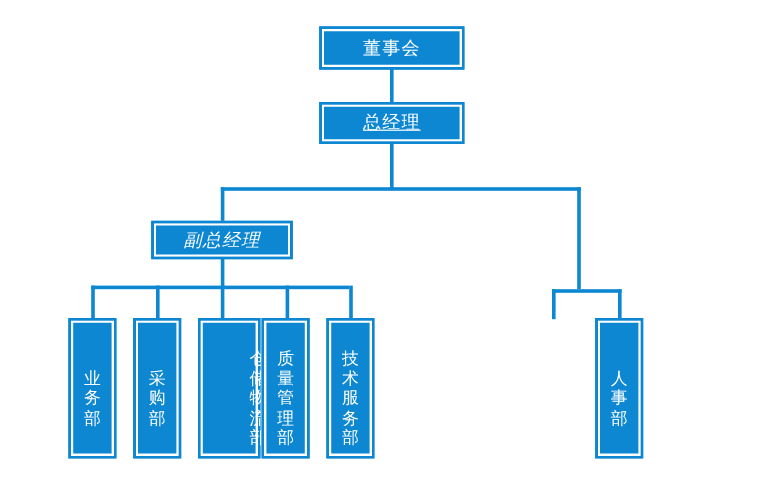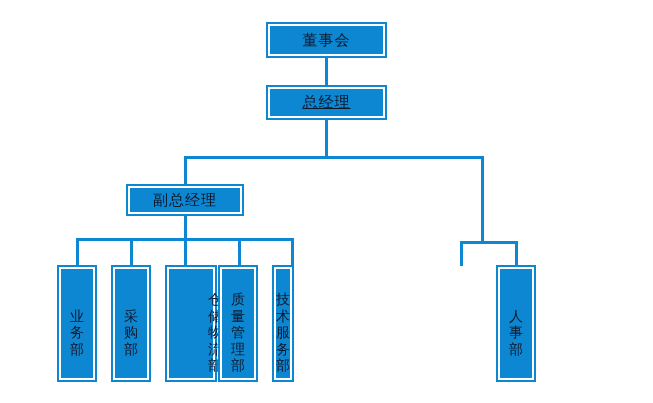--- a/index.html
+++ b/index.html
@@ -17,21 +17,21 @@
     position: relative;
     width: 653px;
     height: 403px;
   }
   .node {
     position: absolute;
     box-sizing: border-box;
     background: #0d87d1;
     border: 2px solid #0d87d1;
     outline: 0;
-    color: #0f172a;
+    color: #ffffff;
     box-shadow: inset 0 0 0 2px #ffffff;
     display: flex;
     align-items: center;
     justify-content: center;
     text-align: center;
     line-height: 1.0;
   }
   .node.h {
     font-size: 15px;
     letter-spacing: 1px;
@@ -82,41 +82,41 @@
   <div class="conn v" style="left:515px; top:241px; height:25px;"></div>
 
   <div class="node h" style="left:266px; top:22px; width:121px; height:36px;">
     <span>董事会</span>
   </div>
 
   <div class="node h" style="left:266px; top:85px; width:121px; height:35px;text-decoration:underline;">
     <span>总经理</span>
   </div>
 
-  <div class="node h" style="left:126px; top:184px; width:118px; height:32px;">
+  <div class="node h" style="left:126px; top:184px; width:118px; height:32px;font-style:italic;">
     <span>副总经理</span>
   </div>
 
   <div class="node v" style="left:57px; top:265px; width:40px; height:117px;">
     <span class="vtext">业务部</span>
   </div>
 
   <div class="node v" style="left:111px; top:265px; width:40px; height:117px;">
     <span class="vtext">采购部</span>
   </div>
 
   <div class="node v" style="left:165px; top:265px; width:40px; height:117px;padding-left:48px;">
     <span class="vtext">仓储物流部</span>
   </div>
 
   <div class="node v" style="left:218px; top:265px; width:40px; height:117px;">
     <span class="vtext">质量管理部</span>
   </div>
 
-  <div class="node v" style="left:272px; top:265px; width:22px; height:117px;">
+  <div class="node v" style="left:272px; top:265px; width:40px; height:117px;">
     <span class="vtext">技术服务部</span>
   </div>
 
 
   <div class="node v" style="left:496px; top:265px; width:40px; height:117px;">
     <span class="vtext">人事部</span>
   </div>
 
 </div>
 

